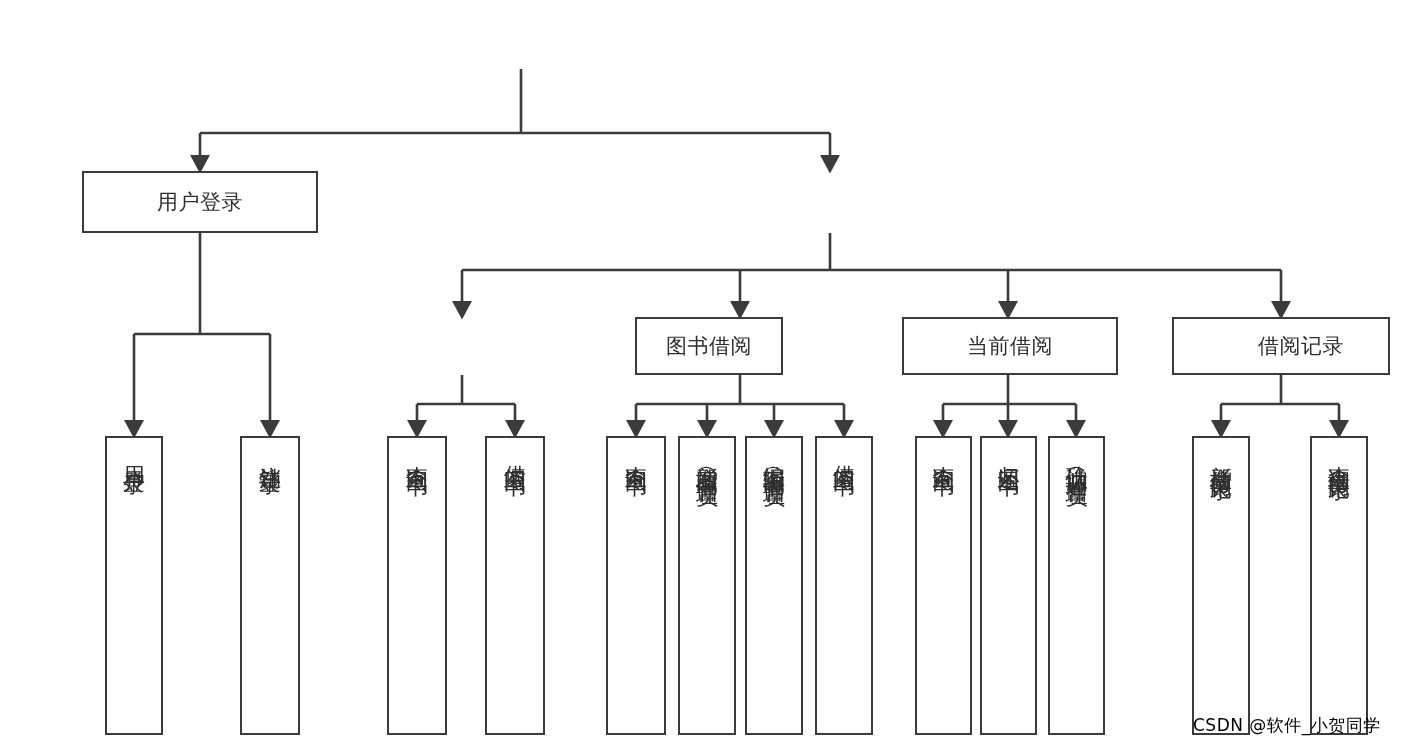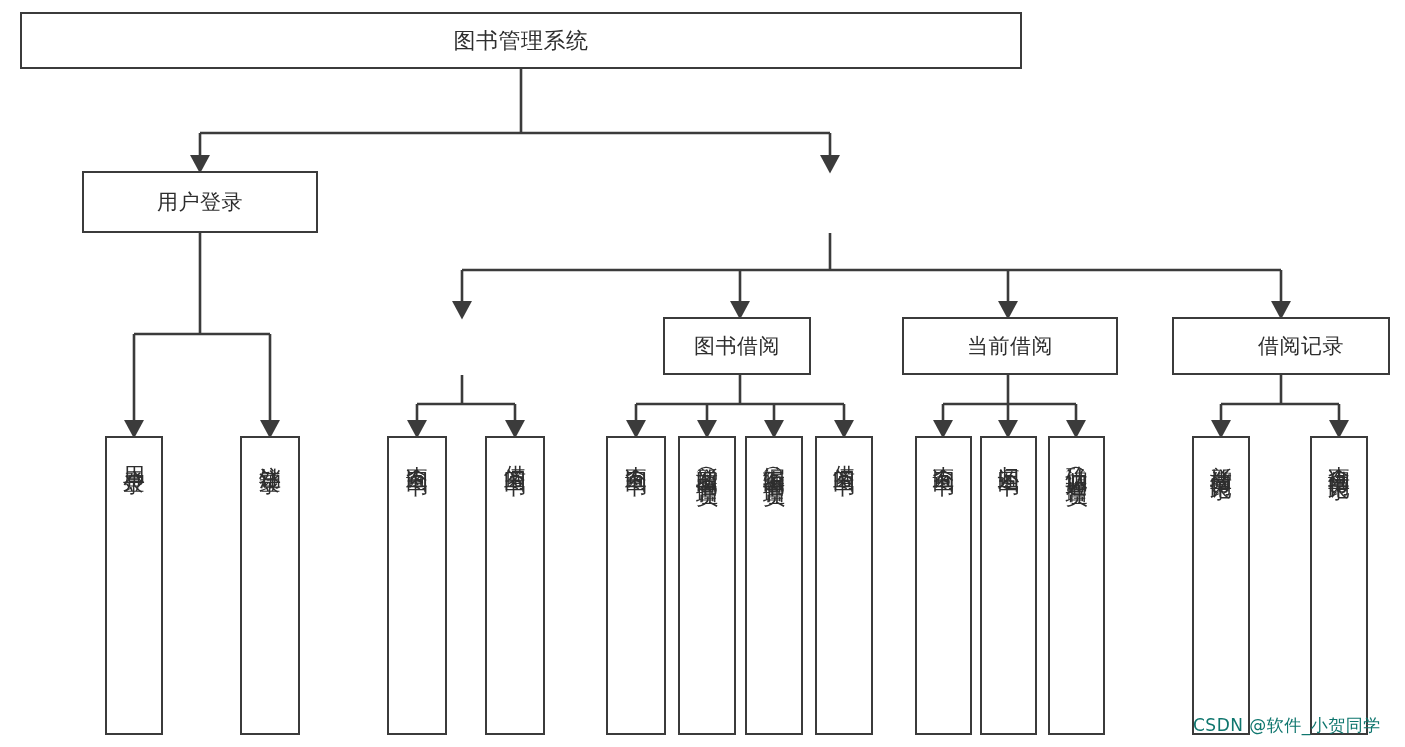--- a/index.html
+++ b/index.html
@@ -60,21 +60,21 @@
     font-size: 22px;
     letter-spacing: 3px;
     line-height: 1;
     white-space: nowrap;
   }
   #watermark {
     position: absolute;
     left: 1193px;
     top: 714px;
     font-size: 17px;
-    color: #0f766e;
+    color: #000000;
     letter-spacing: 0.5px;
     white-space: nowrap;
     z-index: 5;
     font-family: "DejaVu Sans", "Liberation Sans", sans-serif;
   }
 </style>
 </head>
 <body>
 
 <div id="diagram-root">
@@ -122,29 +122,26 @@
       <path d="M1008,404 L1008,428" marker-end="url(#arrowhead)"></path>
       <path d="M1076,404 L1076,428" marker-end="url(#arrowhead)"></path>
 
       <path d="M1281,375 L1281,404"></path>
       <path d="M1221,404 L1339,404"></path>
       <path d="M1221,404 L1221,428" marker-end="url(#arrowhead)"></path>
       <path d="M1339,404 L1339,428" marker-end="url(#arrowhead)"></path>
     </g>
   </svg>
 
-  <div class="node horizontal root" style="left:20px; top:12px; width:1002px; height:57px;">
-    <span class="node-label">图书管理系统</span>
-  </div>
 
   <div class="node horizontal" style="left:82px; top:171px; width:236px; height:62px;">
     <span class="node-label">用户登录</span>
   </div>
 
-  <div class="node horizontal" style="left:635px; top:317px; width:148px; height:58px;margin-left:28px;">
+  <div class="node horizontal" style="left:635px; top:317px; width:148px; height:58px;">
     <span class="node-label">图书借阅</span>
   </div>
   <div class="node horizontal" style="left:902px; top:317px; width:216px; height:58px;">
     <span class="node-label">当前借阅</span>
   </div>
   <div class="node horizontal" style="left:1172px; top:317px; width:218px; height:58px;padding-left:40px;">
     <span class="node-label">借阅记录</span>
   </div>
 
   <div class="node vertical" style="left:105px; top:436px; width:58px; height:299px;">

